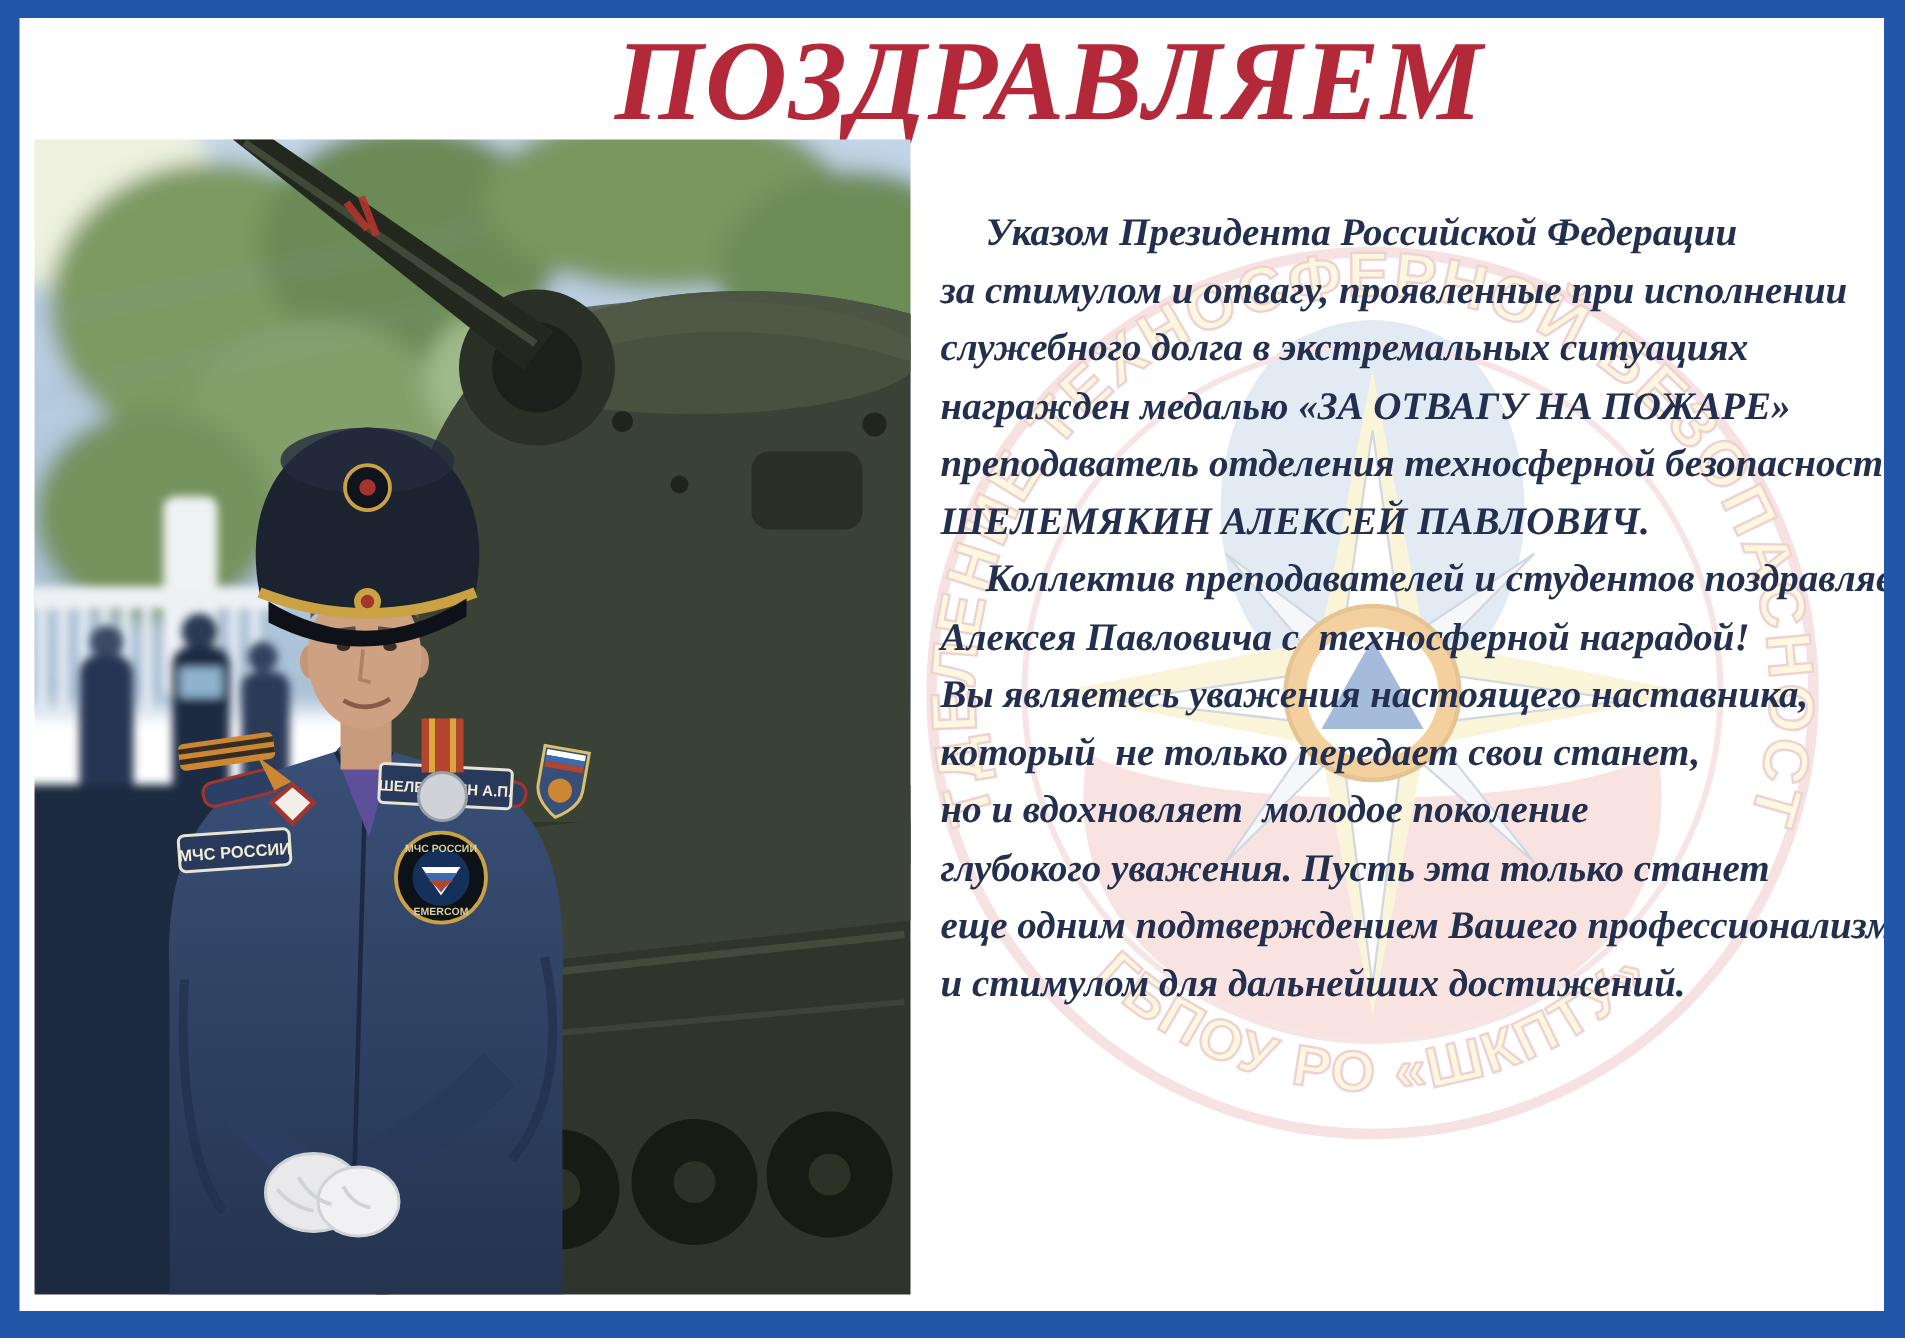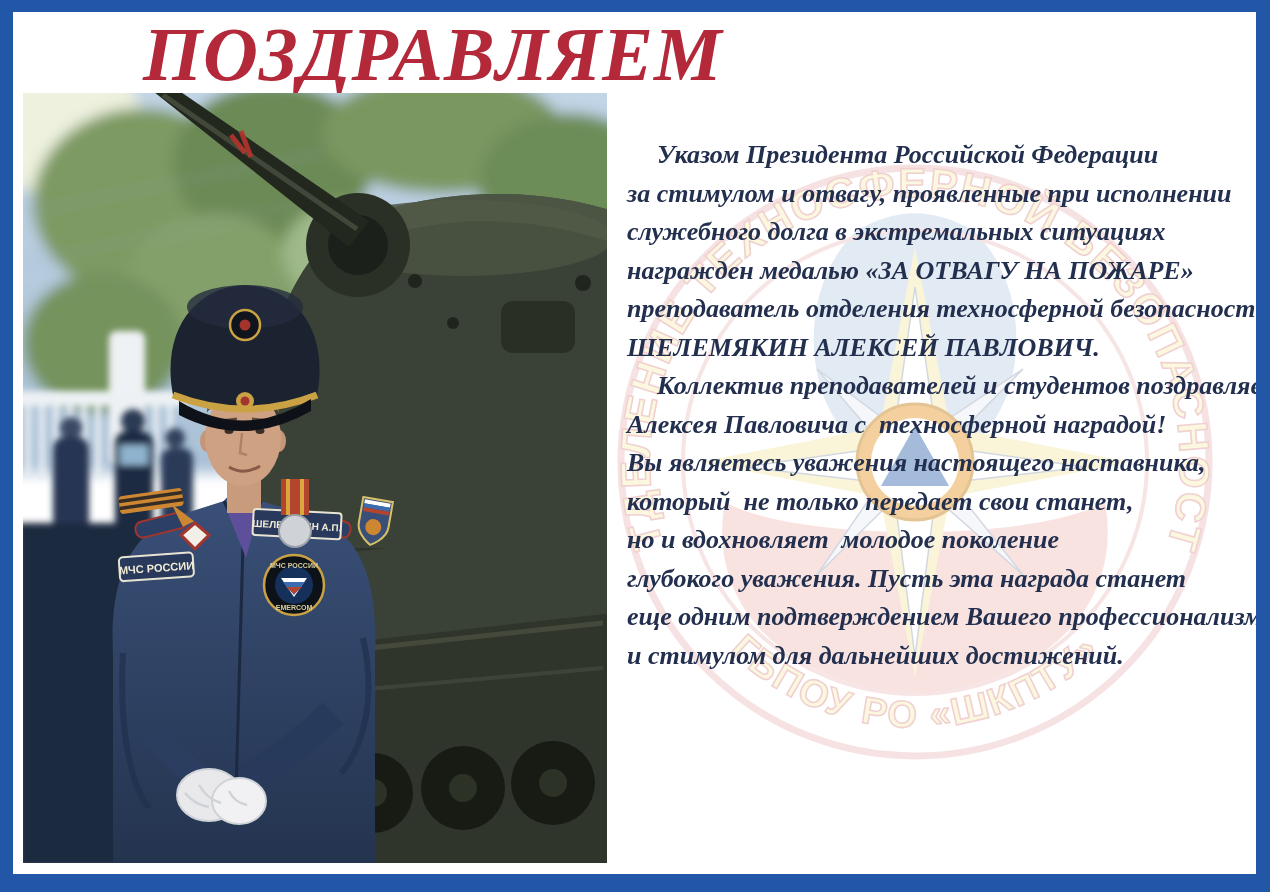--- a/index.html
+++ b/index.html
@@ -10,21 +10,21 @@
     border-color:#2256A7;
     border-width:12px 14px 18px 13px;
     background:#ffffff;
     overflow:hidden;
     font-family:"Liberation Serif","DejaVu Serif",serif;
   }
   
   .title{
     position:absolute;left:0;top:0;width:1243px;
     padding-left:130px;box-sizing:border-box;
-    text-align:left;
+    text-align:center;
     font-size:76px;line-height:84px;
     font-weight:bold;font-style:italic;
     letter-spacing:1px;
     color:#B3293A;
     white-space:nowrap;
   }
   
   .photo{
     position:absolute;left:10px;top:81px;width:584px;height:770px;
     z-index:2;
@@ -303,19 +303,19 @@
       <div class="line">награжден медалью «ЗА ОТВАГУ НА ПОЖАРЕ»</div>
       <div class="line">преподаватель отделения техносферной безопасности</div>
       <div class="line">ШЕЛЕМЯКИН АЛЕКСЕЙ ПАВЛОВИЧ.</div>
     </div>
     <div class="para">
       <div class="line">Коллектив преподавателей и студентов поздравляет</div>
       <div class="line">Алексея Павловича с  техносферной наградой!</div>
       <div class="line">Вы являетесь уважения настоящего наставника,</div>
       <div class="line">который  не только передает свои станет,</div>
       <div class="line">но и вдохновляет  молодое поколение</div>
-      <div class="line">глубокого уважения. Пусть эта награда станет</div>
+      <div class="line">глубокого уважения. Пусть эта только станет</div>
       <div class="line">еще одним подтверждением Вашего профессионализма</div>
       <div class="line">и стимулом для дальнейших достижений.</div>
     </div>
   </div>
 
 </div>
 
 </body></html>

